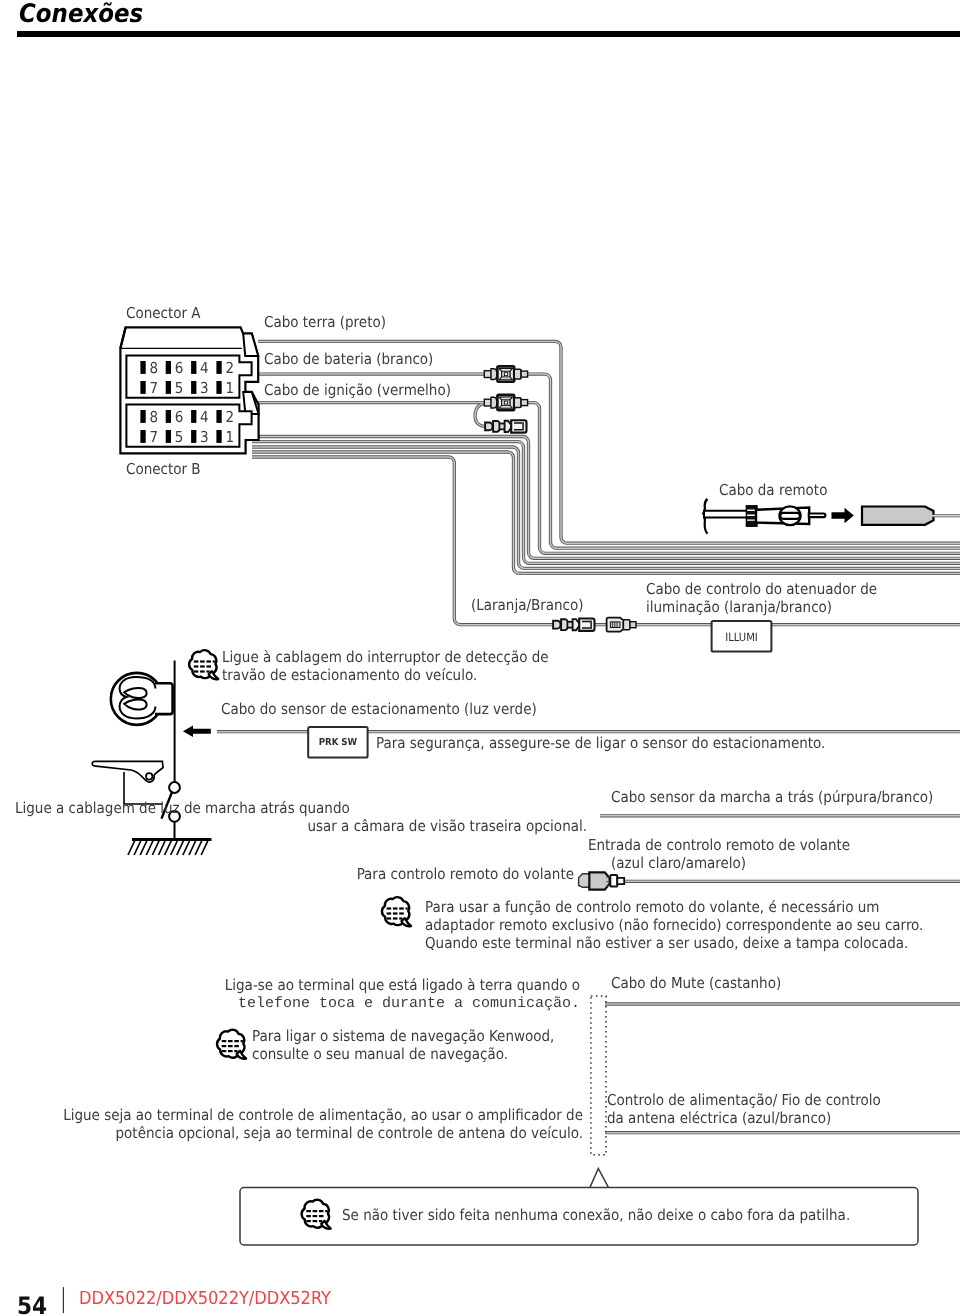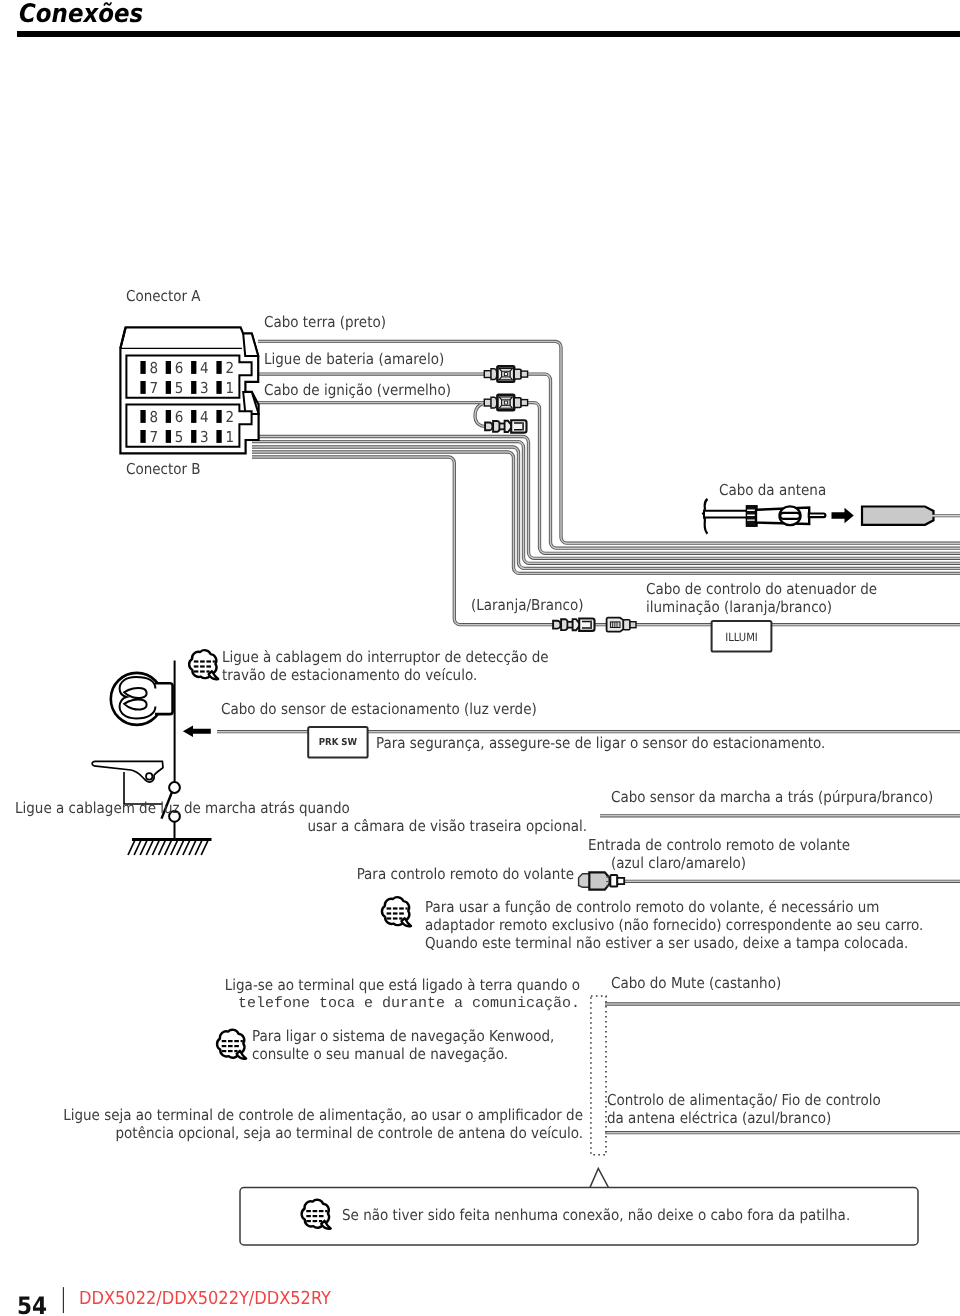--- a/index.html
+++ b/index.html
@@ -269,26 +269,26 @@
           <text x="210.4" y="421.7">2</text>
           <text x="134.4" y="441.7">7</text>
           <text x="159.7" y="441.7">5</text>
           <text x="185.1" y="441.7">3</text>
           <text x="210.4" y="441.7">1</text>
         </g>
     </g>
   </svg>
 
   <div id="labels">
-      <div class="lbl" style="top: 288px; left: 111px;">Conector A</div>
+      <div class="lbl" style="top: 305px; left: 111px;">Conector A</div>
       <div class="lbl" style="top: 461px; left: 111px;">Conector B</div>
       <div class="lbl" style="top: 314px; left: 249px;">Cabo terra (preto)</div>
-      <div class="lbl" style="top: 351px; left: 249px;">Ligue de bateria (amarelo)</div>
+      <div class="lbl" style="top: 351px; left: 249px;">Cabo de bateria (branco)</div>
       <div class="lbl" style="top: 382px; left: 249px;">Cabo de ignição (vermelho)</div>
-      <div class="lbl" style="top: 482px; left: 704px;">Cabo da antena</div>
+      <div class="lbl" style="top: 482px; left: 704px;">Cabo da remoto</div>
       <div class="lbl" style="top: 597px; left: 456px;">(Laranja/Branco)</div>
       <div class="lbl" style="top: 581px; left: 631px;">Cabo de controlo do atenuador de</div>
       <div class="lbl" style="top: 599px; left: 631px;">iluminação (laranja/branco)</div>
       <div class="lbl" style="top: 649px; left: 207px;">Ligue à cablagem do interruptor de detecção de</div>
       <div class="lbl" style="top: 667px; left: 207px;">travão de estacionamento do veículo.</div>
       <div class="lbl" style="top: 701px; left: 206px;">Cabo do sensor de estacionamento (luz verde)</div>
       <div class="lbl" style="top: 735px; left: 361px;">Para segurança, assegure-se de ligar o sensor do estacionamento.</div>
       <div class="lbl" style="top: 800px; left: 0px; width: 572px; text-align: left;">Ligue a cablagem de luz de marcha atrás quando</div>
       <div class="lbl" style="top: 818px; left: 0px; width: 572px; text-align: right;">usar a câmara de visão traseira opcional.</div>
       <div class="lbl" style="top: 789px; left: 596px;">Cabo sensor da marcha a trás (púrpura/branco)</div>

